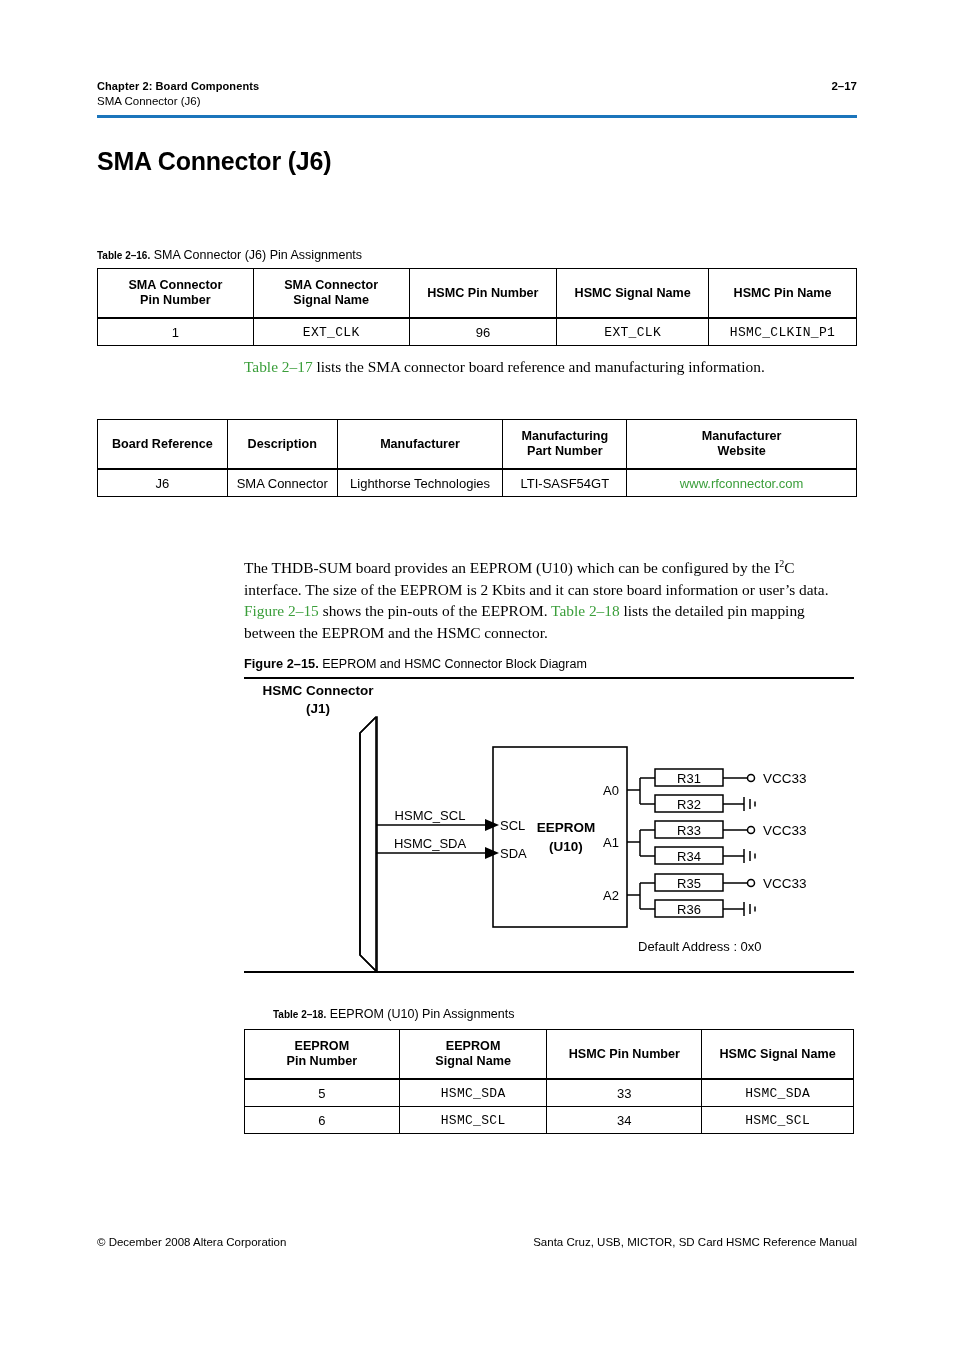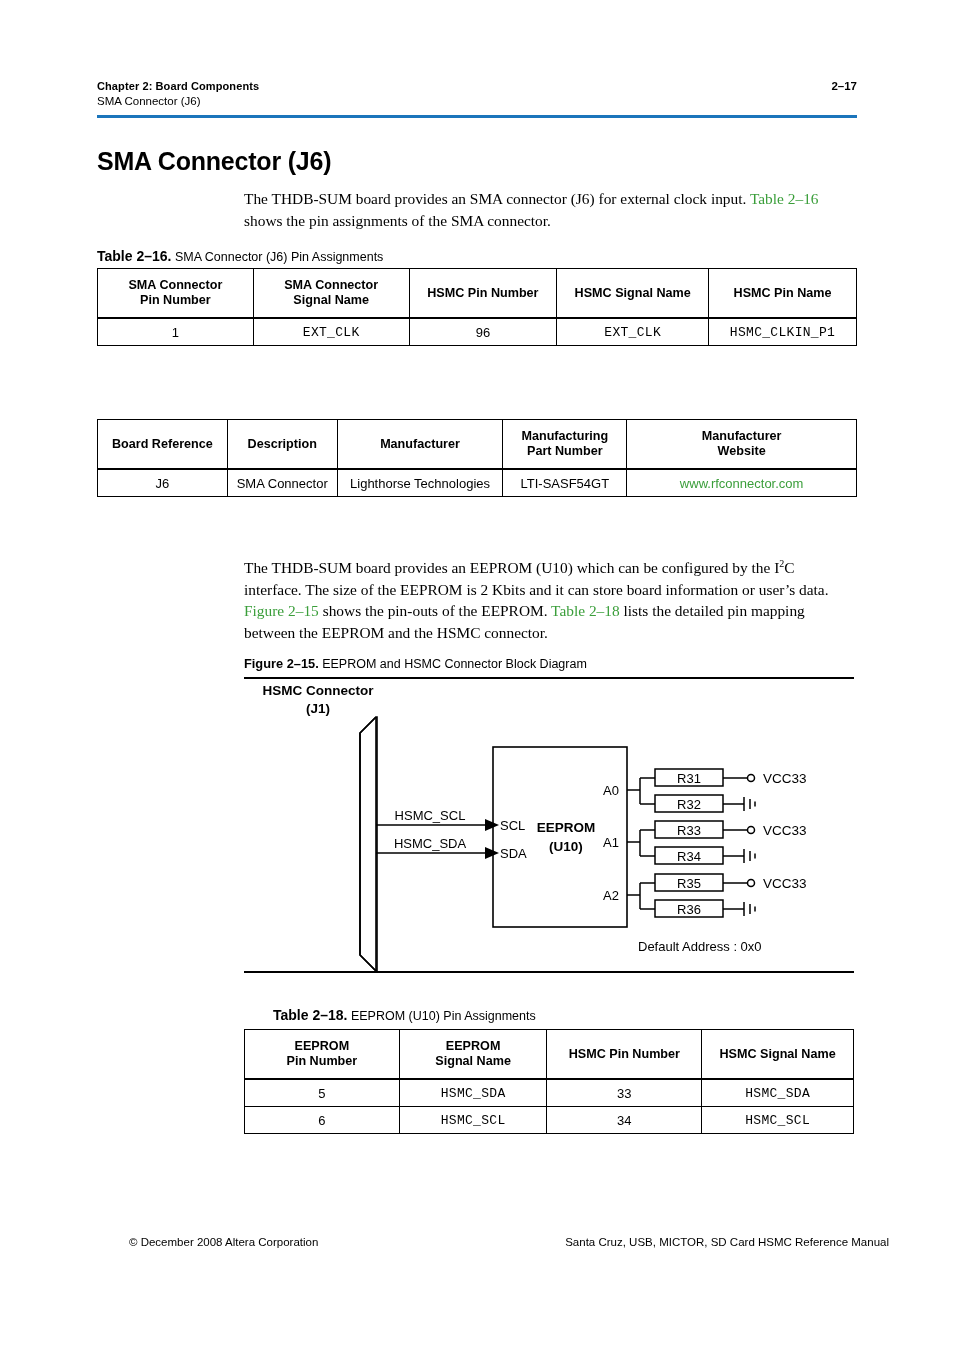--- a/index.html
+++ b/index.html
@@ -40,21 +40,21 @@
   
   .body {
     position:absolute; left:244px; width:610px;
     font-family:"Liberation Serif", serif;
     font-size:15.4px; line-height:21.5px; color:#000;
   }
   .xref { color:#3a9e3a; }
 
   
   .tcap { position:absolute; font-size:12.5px; }
-  .tcap b { font-weight:bold; font-size:14px; }
+  .tcap b { font-weight:bold; font-size:10px; }
   .tcap span.t { font-weight:normal; }
 
   
   table.alt {
     position:absolute; border-collapse:collapse;
     font-family:"Liberation Sans", sans-serif;
   }
   table.alt th, table.alt td {
     border:1px solid #000; padding:0;
     vertical-align:middle; text-align:center;
@@ -72,41 +72,37 @@
   .figcap { position:absolute; left:244px; font-size:12.5px; }
   .figcap b { font-weight:bold; font-size:12.8px; }
   .figrule { position:absolute; left:244px; width:610px; height:1.6px; background:#000; }
   .figbox { position:absolute; left:244px; top:677px; width:610px; height:301px; }
   .figbox svg { display:block; }
 
   
   .footer {
     position:absolute; left:97px; top:1236px; width:760px;
     font-size:11.5px;
-    margin-left:32px;
   }
   .footer .right { position:absolute; right:0; top:0; }
 </style>
 </head>
 <body>
 
 <div class="page">
 
   <div class="runhead">
     <div class="chapter">Chapter 2:  Board Components</div>
     <div class="sub">SMA Connector (J6)</div>
     <div class="pageno">2–17</div>
   </div>
   <div class="headrule"></div>
 
   <h1 class="sec" style="top:147px;">SMA Connector (J6)</h1>
 
-  <div class="body" style="top:188px;">
-    <span>The THDB-SUM board provides an SMA connector (J6) for external clock input. </span><span class="xref">Table 2–16</span><span> shows the pin assignments of the SMA connector.</span>
-  </div>
 
   <div class="tcap" style="left:97px; top:248px;">
     <b>Table 2–16.</b>
     <span class="t">SMA Connector (J6) Pin Assignments</span>
   </div>
 
   <table class="alt" style="left:97px; top:268px; width:760px;">
     <colgroup>
       <col style="width:156px">
         <col style="width:156px">
@@ -139,20 +135,23 @@
       <tr>
         <td style="height:26px">1</td>
         <td class="mono">EXT_CLK</td>
         <td>96</td>
         <td class="mono">EXT_CLK</td>
         <td class="mono">HSMC_CLKIN_P1</td>
       </tr>
     </tbody>
   </table>
 
+  <div class="body" style="top:356px;">
+    <span class="xref">Table 2–17</span><span> lists the SMA connector board reference and manufacturing information.</span>
+  </div>
 
 
   <table class="alt" style="left:97px; top:419px; width:760px;">
     <colgroup>
       <col style="width:130px">
         <col style="width:110px">
         <col style="width:166px">
         <col style="width:124px">
         <col style="width:230px">
     </colgroup>

